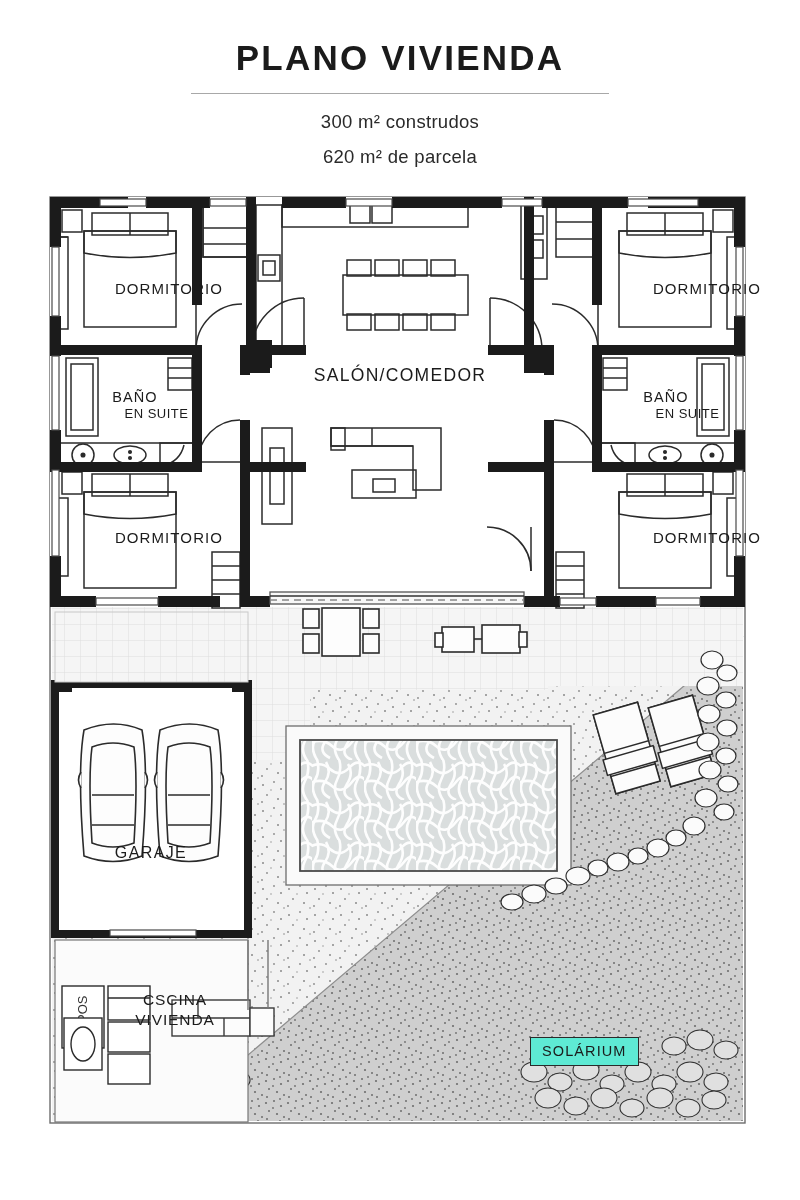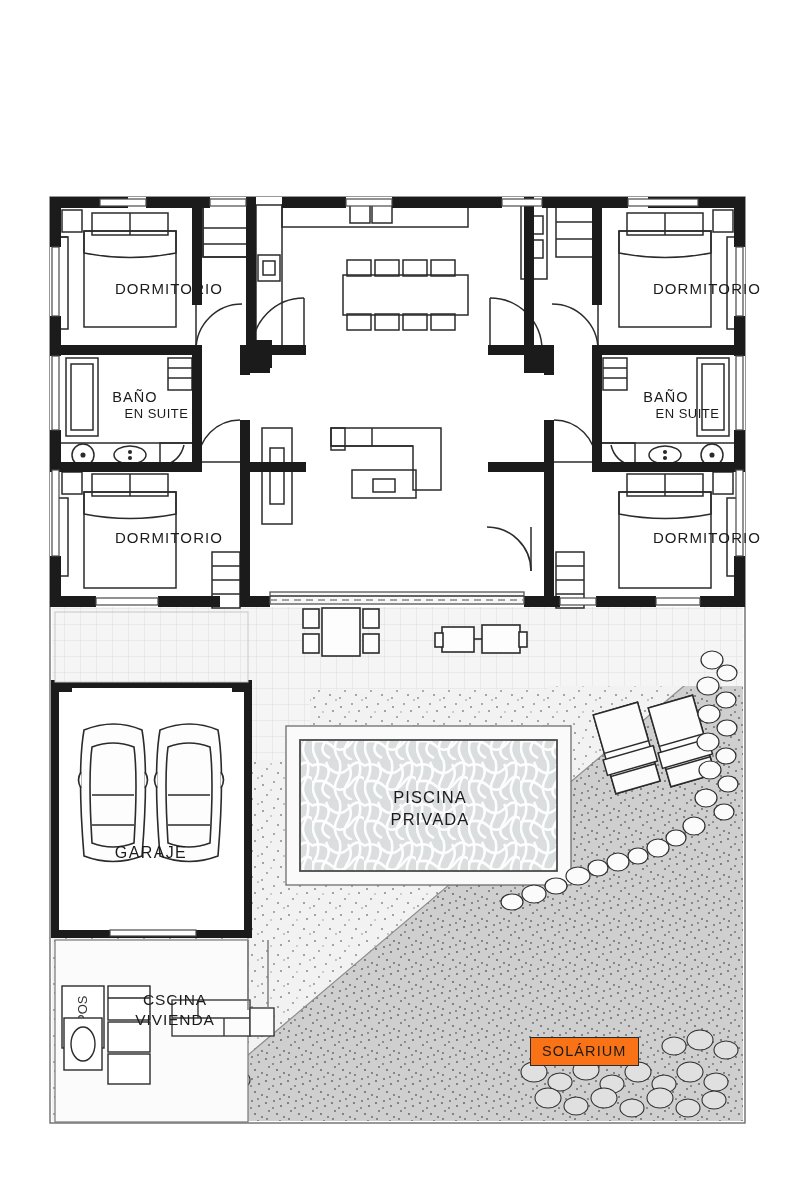--- a/index.html
+++ b/index.html
@@ -37,29 +37,35 @@
   }
   .lbl-room{font-size:15px;padding-left:38px;}
   .lbl-salon{font-size:17.5px;letter-spacing:1.3px;}
   .lbl-bano{font-size:14.5px;}
   .lbl-bano .l2{font-size:13px;letter-spacing:.5px;margin-left:43px;}
   .lbl-pool{font-size:16.5px;letter-spacing:1.1px;line-height:1.35;}
   .lbl-gar{font-size:16px;letter-spacing:1.4px;}
   .lbl-cocina{font-size:15.5px;letter-spacing:.9px;line-height:1.3;}
   .lbl-sol{
     font-size:14.5px;letter-spacing:1.1px;
-    background:#f97316;border:1.3px solid #2a2a2a;
+    background:#5eead4;border:1.3px solid #2a2a2a;
     padding:5px 11px 6px 11px;
   }
 </style>
 </head>
 <body>
 
 <div id="page">
 
+  <div class="hdr">
+    <div class="hdr-title">PLANO VIVIENDA</div>
+    <div class="hdr-rule"></div>
+    <div class="hdr-sub">300 m² construdos</div>
+    <div class="hdr-sub" style="margin-top:6px">620 m² de parcela</div>
+  </div>
 
   <div id="plan">
 
     <svg class="layer" viewBox="0 0 800 1200">
       <defs>
 
         <pattern id="tile" width="16" height="16" patternUnits="userSpaceOnUse">
           <rect width="16" height="16" fill="#f5f5f5"></rect>
           <path d="M0 0H16M0 0V16" stroke="#dedede" stroke-width="1"></path>
         </pattern>
@@ -533,25 +539,22 @@
     <div class="lbl lbl-bano" style="left:75px;top:389px;width:120px">
       <span>BAÑO</span><br>
       <span class="l2">EN SUITE</span>
     </div>
 
     <div class="lbl lbl-bano" style="left:606px;top:389px;width:120px">
       <span>BAÑO</span><br>
       <span class="l2">EN SUITE</span>
     </div>
 
-
-    <div class="lbl lbl-pool" style="left:350px;top:786px;width:160px">
-      <span>PISCINA</span><br>
-      <span>PRIVADA</span>
-    </div>
+    <div class="lbl lbl-salon" style="left:280px;top:366px;width:240px">SALÓN/COMEDOR</div>
+
 
     <div class="lbl lbl-gar" style="left:81px;top:844px;width:140px">GARAJE</div>
 
     <div class="lbl lbl-cocina" style="left:105px;top:990px;width:140px">
       <span>CSCINA</span><br>
       <span>VIVIENDA</span>
     </div>
 
     <div class="lbl lbl-sol" style="left:530px;top:1037px">SOLÁRIUM</div>
 

